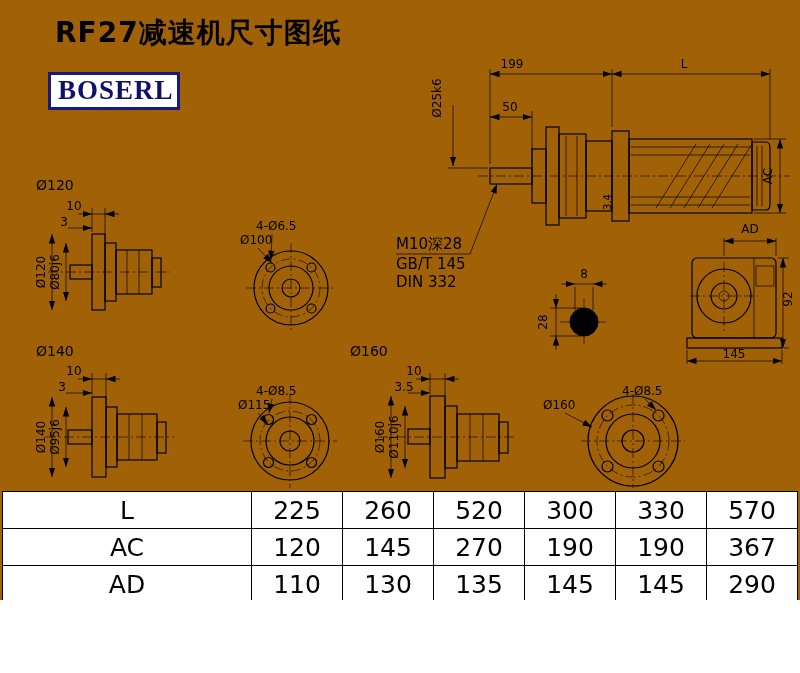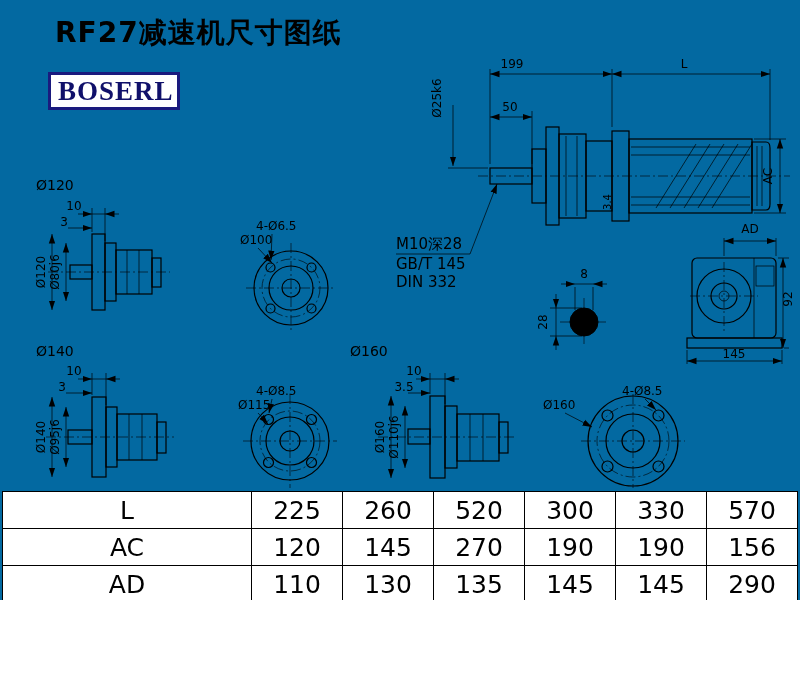--- a/index.html
+++ b/index.html
@@ -1,20 +1,20 @@
 <!DOCTYPE html>
 <html><head>
 <meta charset="utf-8">
 <style>
   *{margin:0;padding:0;box-sizing:border-box}
   html,body{background:#fff}
   body{width:800px;height:673px;font-family:"DejaVu Sans",sans-serif}
-  .page{position:relative;width:800px;height:600px;background:#0369a1;overflow:hidden}
+  .page{position:relative;width:800px;height:600px;background:#a16207;overflow:hidden}
   .title{position:absolute;left:55px;top:14px;font-size:28px;font-weight:bold;color:#000;letter-spacing:1px}
-  .logo-box{position:absolute;left:48px;top:72px;width:132px;height:38px;border:3px solid #1a1a7e;background:#fff;display:flex;align-items:center;padding-left:7px}
+  .logo-box{position:absolute;left:48px;top:72px;width:132px;height:38px;border:3px solid #1a1a7e;background:#fff;display:flex;padding-left:7px}
   .logo-box span{font-family:"Liberation Serif",serif;font-weight:bold;font-size:27px;color:#10106a;letter-spacing:1px}
   svg.drawing{position:absolute;left:0;top:0}
 
   
   .ln{stroke:#000;stroke-width:1.2;fill:none}
   .tn{stroke:#000;stroke-width:0.7;fill:none}
   .dl{stroke:#000;stroke-width:0.7;fill:none}
   .cl{stroke:#000;stroke-width:0.6;fill:none;stroke-dasharray:10 3 2 3}
   text.dim{font-size:12px;fill:#000;font-family:"DejaVu Sans",sans-serif}
   text.dimsm{font-size:10px;fill:#000;font-family:"DejaVu Sans",sans-serif}
@@ -289,21 +289,21 @@
       <td>330</td>
       <td>570</td>
     </tr>
     <tr class="data">
       <td>AC</td>
       <td>120</td>
       <td>145</td>
       <td>270</td>
       <td>190</td>
       <td>190</td>
-      <td>156</td>
+      <td>367</td>
     </tr>
     <tr class="data">
       <td>AD</td>
       <td>110</td>
       <td>130</td>
       <td>135</td>
       <td>145</td>
       <td>145</td>
       <td>290</td>
     </tr>

